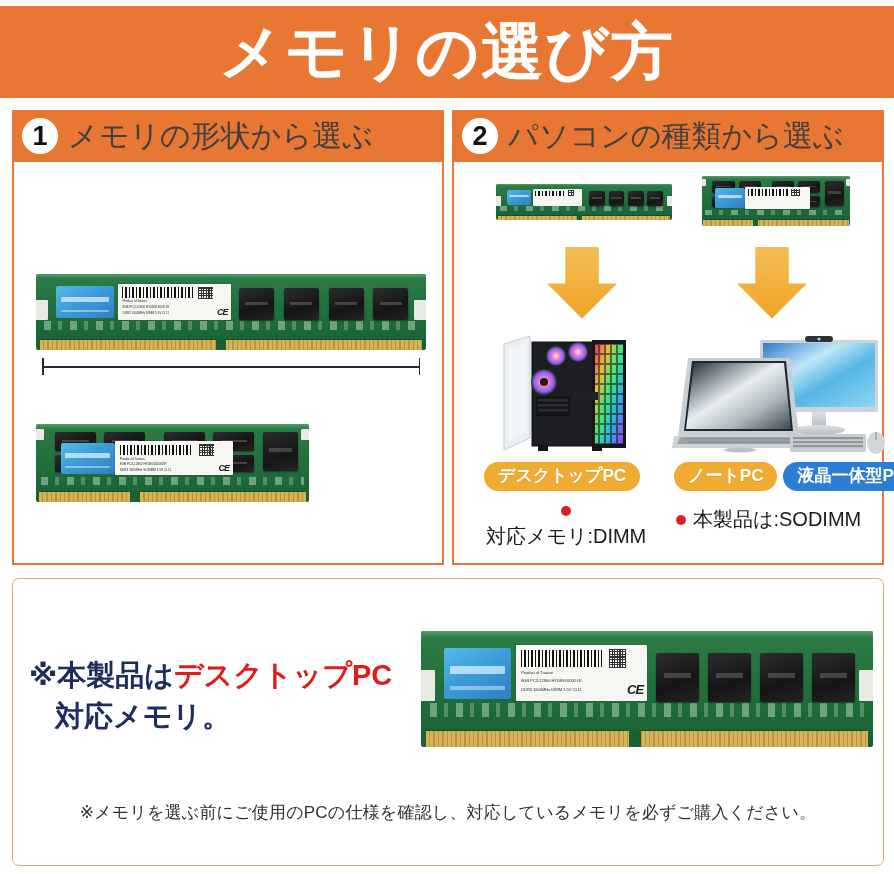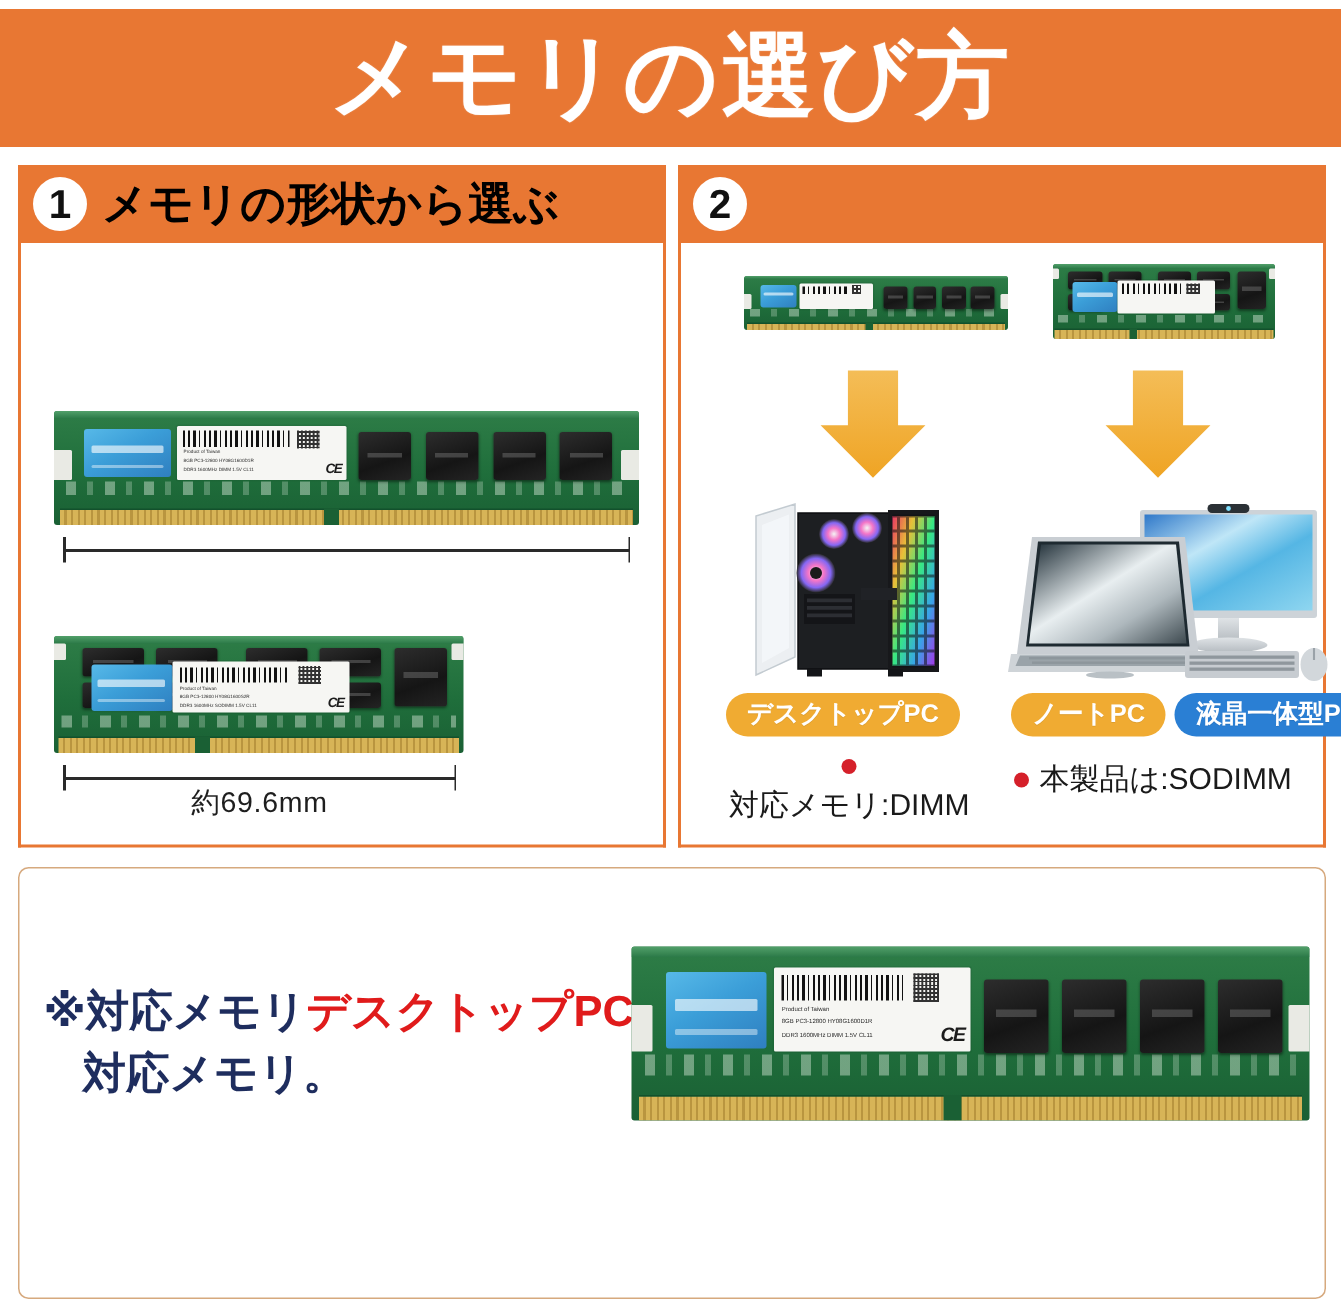--- a/index.html
+++ b/index.html
@@ -34,21 +34,21 @@
     display:flex; align-items:center; padding-left: 10px; gap: 10px;
   }
   .num-badge {
     width: 36px; height: 36px; border-radius: 50%;
     background:#ffffff; color:#111;
     display:flex; align-items:center; justify-content:center;
     font-size: 27px; font-weight: 700; line-height: 1;
     flex: 0 0 auto;
   }
   .panel-head .head-text {
-    color:#000000; font-size: 30px; font-weight: 700; letter-spacing: 0px;
+    color:#404040; font-size: 30px; font-weight: 400; letter-spacing: 0px;
     white-space: nowrap;
   }
   .panel-body {
     height: 403px; background:#fff;
     border: 2px solid #e87733; border-top: none;
     position: relative;
   }
 
   
   .ram { position: relative; border-radius: 2px; overflow: hidden;
@@ -268,33 +268,28 @@
             <div class="lbl-line" style="top:48%;">Product of Taiwan</div>
             <div class="lbl-line" style="top:64%;">8GB PC3-12800  HY08G1600S2R</div>
             <div class="lbl-line" style="top:80%;">DDR3 1600MHz SODIMM 1.5V CL11</div>
             <div class="ce">CE</div>
           </div>
           <div class="gold" style="height:14%;">
             <div class="key" style="left:34%;"></div>
           </div>
         </div>
 
-        <div class="dim dim-2">
-          <div class="tick l"></div>
-          <div class="tick r"></div>
-          <div class="bar"></div>
-          <div class="dlabel">約69.6mm</div>
-        </div>
 
       </div>
     </div>
 
     <div class="panel right">
       <div class="panel-head">
         <div class="num-badge">2</div>
+        <div class="head-text">パソコンの種類から選ぶ</div>
       </div>
       <div class="panel-body">
 
         <div class="p2-col a">
           <div class="ram dimm-2">
             <div class="pcb-top-edge"></div>
             <div class="notch-left"></div>
             <div class="notch-right"></div>
             <div class="silk"></div>
             <div class="chip" style="left:53%;width:9%;"></div>
@@ -483,21 +478,21 @@
           </div>
         </div>
 
       </div>
     </div>
   </div>
 
   <div class="bottom">
 
     <div class="bottom-note">
-      <span>※対応メモリ</span><span class="red">デスクトップPC</span><span class="l2">対応メモリ。</span>
+      <span>※本製品は</span><span class="red">デスクトップPC</span><span class="l2">対応メモリ。</span>
     </div>
 
     <div class="ram dimm-3">
       <div class="pcb-top-edge"></div>
       <div class="notch-left"></div>
       <div class="notch-right"></div>
       <div class="silk"></div>
       <div class="chip" style="left:52%;width:9.5%;"></div>
       <div class="chip" style="left:63.5%;width:9.5%;"></div>
       <div class="chip" style="left:75%;width:9.5%;"></div>
@@ -512,15 +507,16 @@
         <div class="lbl-line" style="top:46%;font-size:4px;">Product of Taiwan</div>
         <div class="lbl-line" style="top:62%;font-size:4px;">8GB PC3-12800  HY08G1600D1R</div>
         <div class="lbl-line" style="top:78%;font-size:4px;">DDR3 1600MHz DIMM 1.5V CL11</div>
         <div class="ce" style="font-size:13px;">CE</div>
       </div>
       <div class="gold">
         <div class="key" style="left:46%;width:12px;"></div>
       </div>
     </div>
 
+    <div class="footer-note">※メモリを選ぶ前にご使用のPCの仕様を確認し、対応しているメモリを必ずご購入ください。</div>
   </div>
 
 </div>
 
 </body></html>

